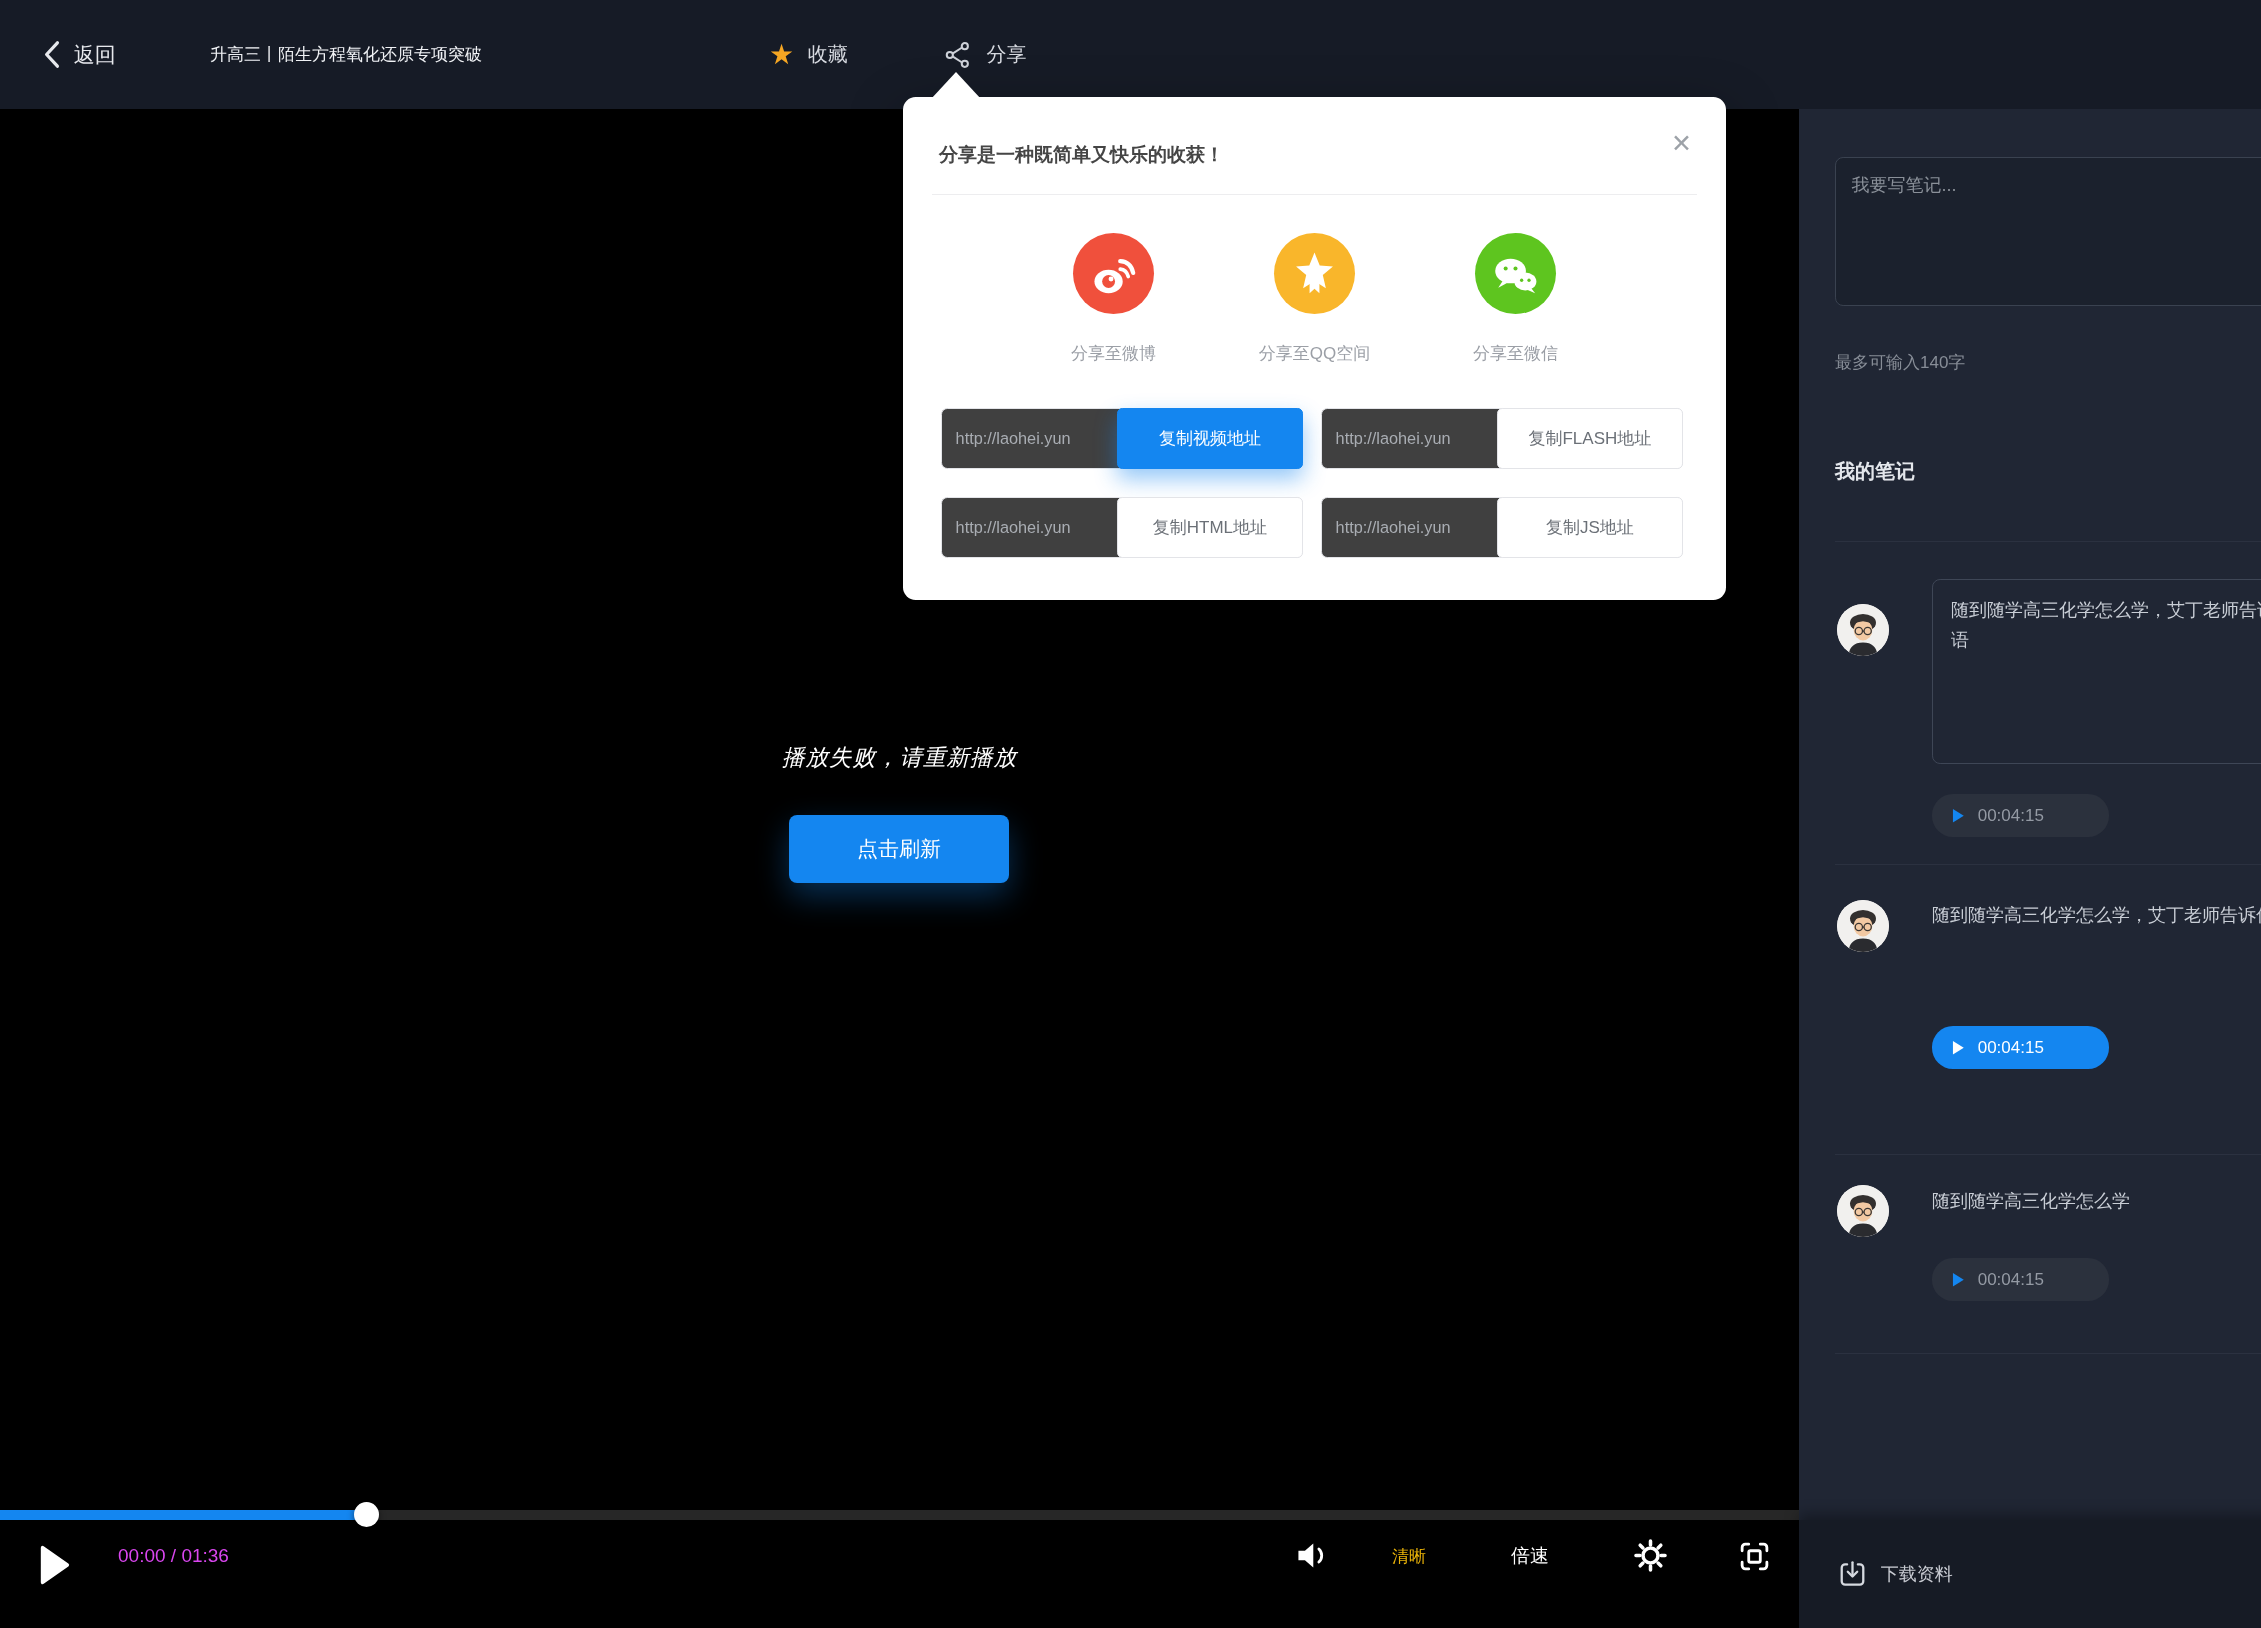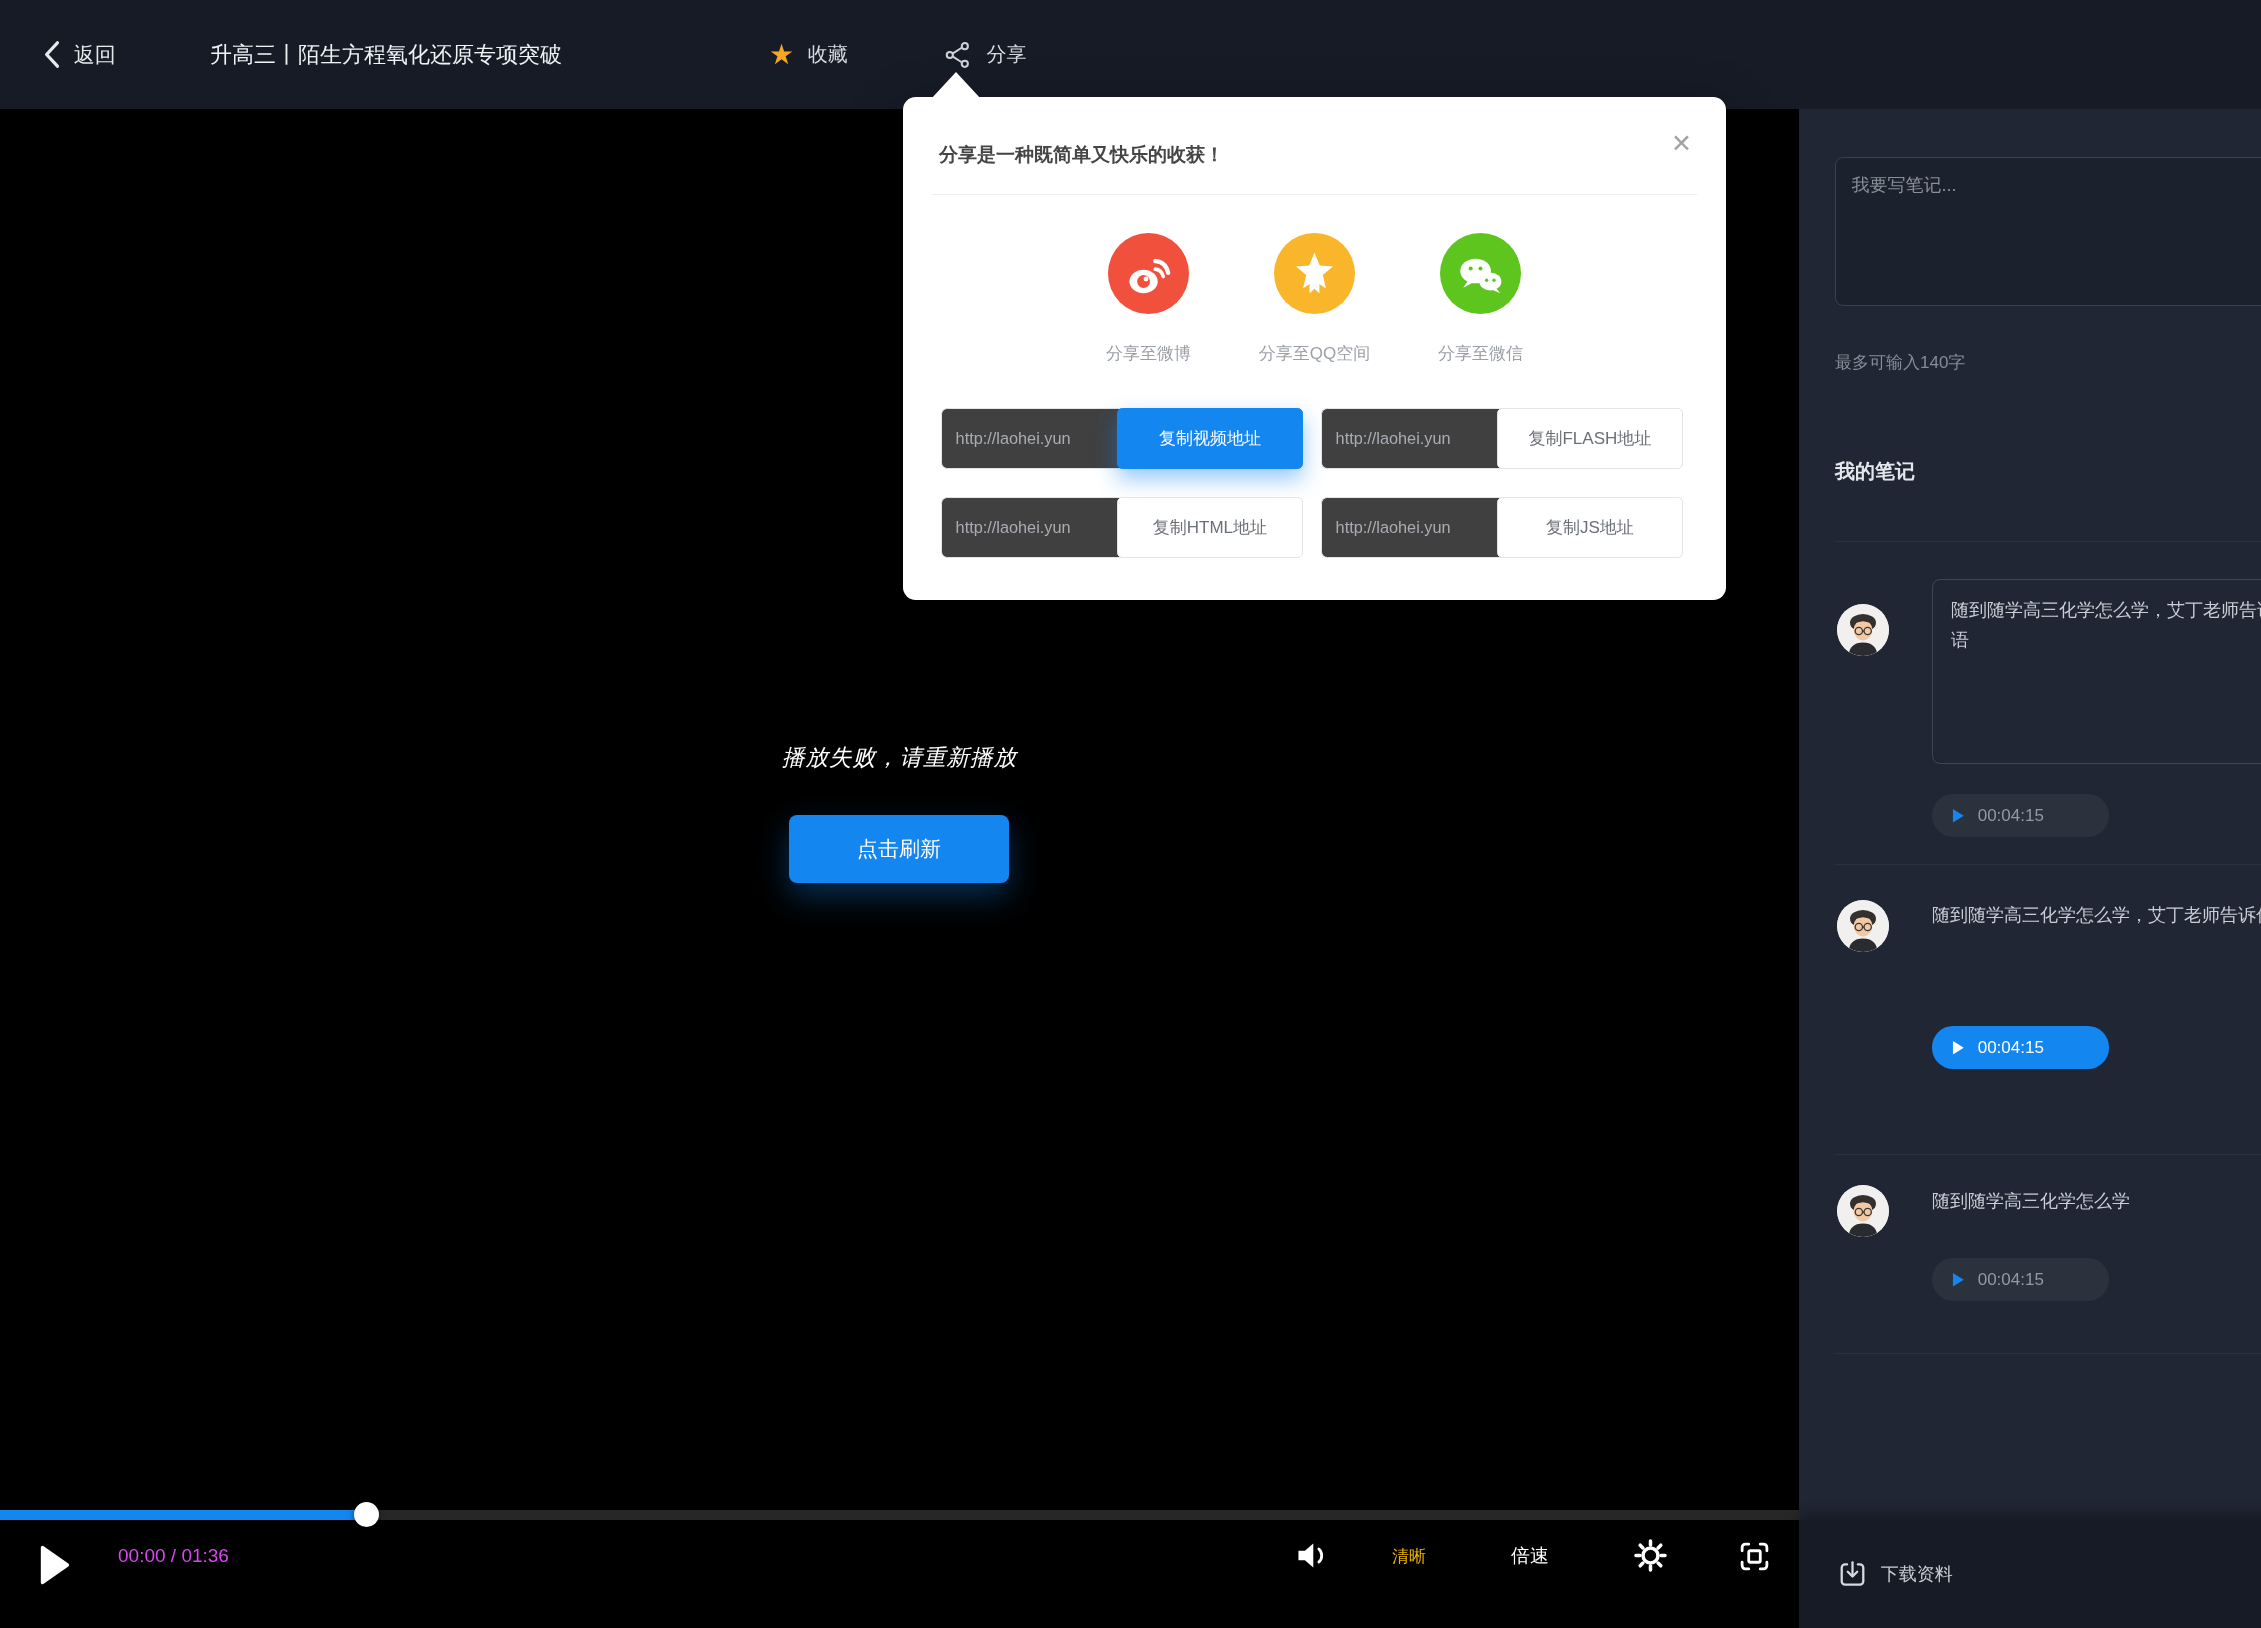--- a/index.html
+++ b/index.html
@@ -1,21 +1,21 @@
 <!DOCTYPE html>
 <html style="font-size:7.2px"><head>
 <meta charset="utf-8">
 <style>
   html,body{margin:0;padding:0;background:#000;overflow:hidden;}
   #app{position:relative;width:2605px;height:1628px;font-family:"Liberation Sans","DejaVu Sans",sans-serif;overflow:hidden;}
   
   .topbar{position:absolute;left:0;top:0;width:2605px;height:109px;background:#161b26;z-index:5;}
   .back{position:absolute;left:43px;top:0;height:109px;display:flex;align-items:center;gap:12.7px;cursor:pointer;text-align:center;}
   .back span{font-size:21px;color:#e7e9ed;}
-  .title{position:absolute;left:210px;top:0;height:109px;display:flex;align-items:center;font-size:22px;font-weight:500;color:#f0f2f5;margin:0;}
+  .title{position:absolute;left:210px;top:0;height:109px;display:flex;align-items:center;font-size:17px;font-weight:500;color:#f0f2f5;margin:0;}
   .fav{position:absolute;left:769px;top:0;height:109px;display:flex;align-items:center;gap:13.6px;cursor:pointer;}
   .star{font-size:28px;color:#f5a623;line-height:1;}
   .fav span.lbl,.sharebtn span.lbl{font-size:20px;color:#d6d9df;}
   .sharebtn{position:absolute;left:943px;top:0;height:109px;display:flex;align-items:center;gap:13.6px;cursor:pointer;text-align:right;}
   
   .video{position:absolute;left:0;top:109px;width:1799px;height:1520px;background:#000;}
   .err{position:absolute;left:0;top:633px;width:100%;text-align:center;font-size:22.6px;color:#fff;letter-spacing:0.9px;font-style:italic;}
   .refresh{position:absolute;left:789px;top:706px;width:220px;height:68px;background:#1486f0;color:#fff;font-size:21px;border:none;border-radius:8.1px;cursor:pointer;box-shadow:0 12.7px 32px rgba(20,134,240,.35);font-family:inherit;}
   .progress{position:absolute;left:0;top:1401px;width:1799px;height:10px;background:#272727;cursor:pointer;}
   .pfill{position:relative;height:100%;background:#1486f0;width:20.4%;}
@@ -49,21 +49,21 @@
   
   .pfooter{position:absolute;left:1799px;top:1520px;width:685px;height:108px;background:#161b25;box-shadow:0 -6.3px 13.6px rgba(0,0,0,.35);}
   .download{position:absolute;left:38px;top:0;height:108px;display:flex;align-items:center;gap:12.7px;cursor:pointer;}
   .download span{font-size:18px;color:#c9ccd3;}
   
   .dialog{position:absolute;left:903px;top:97px;width:823px;height:503px;background:#fff;border-radius:12.7px;box-shadow:0 18px 54px rgba(0,0,0,.4);z-index:10;}
   .darrow{position:absolute;left:28px;top:-25px;width:0;height:0;border-left:25px solid transparent;border-right:25px solid transparent;border-bottom:27px solid #fff;}
   .dtitle{position:absolute;left:36px;top:45px;font-size:19px;font-weight:600;color:#454545;}
   .dclose{position:absolute;right:34px;top:34px;font-size:25px;color:#9da2a8;cursor:pointer;line-height:1;}
   .dhr{position:absolute;left:29px;right:29px;top:97px;height:1.4px;background:#ededef;}
-  .targets{position:absolute;left:0;top:136px;width:100%;display:flex;justify-content:center;gap:85px;}
+  .targets{position:absolute;left:0;top:136px;width:100%;display:flex;justify-content:center;gap:120px;}
   .target{width:81px;display:flex;flex-direction:column;align-items:center;cursor:pointer;}
   .circle{width:81px;height:81px;border-radius:50%;display:flex;align-items:center;justify-content:center;}
   .c-weibo{background:#f0503c;} .c-qzone{background:#f9b62b;} .c-wechat{background:#5ec51f;}
   .tlabel{margin-top:28px;font-size:17px;color:#9b9fa6;white-space:nowrap;}
   .rows{position:absolute;left:38px;top:311px;display:grid;grid-template-columns:362px 362px;grid-column-gap:18px;grid-row-gap:28px;}
   .crow{position:relative;height:61px;background:#404040;border:0.9px solid #e3e4e8;border-radius:6.3px;box-sizing:border-box;}
   .crow input{position:absolute;left:0;top:0;width:172px;height:100%;border:none;background:transparent;padding:0 0 0 13.6px;font-size:16.3px;color:#a9adb3;outline:none;font-family:inherit;}
   .crow input::placeholder{color:#a9adb3;}
   .copybtn{position:absolute;right:-0.9px;top:-0.9px;height:61px;width:186px;border-radius:5.4px;border:0.9px solid #e3e4e8;background:#fff;color:#6b7077;font-size:17px;cursor:pointer;box-sizing:border-box;font-family:inherit;}
   .copybtn.active{background:#1486f0;border-color:#1486f0;color:#fff;box-shadow:0 10px 22.6px rgba(20,134,240,.45);}

